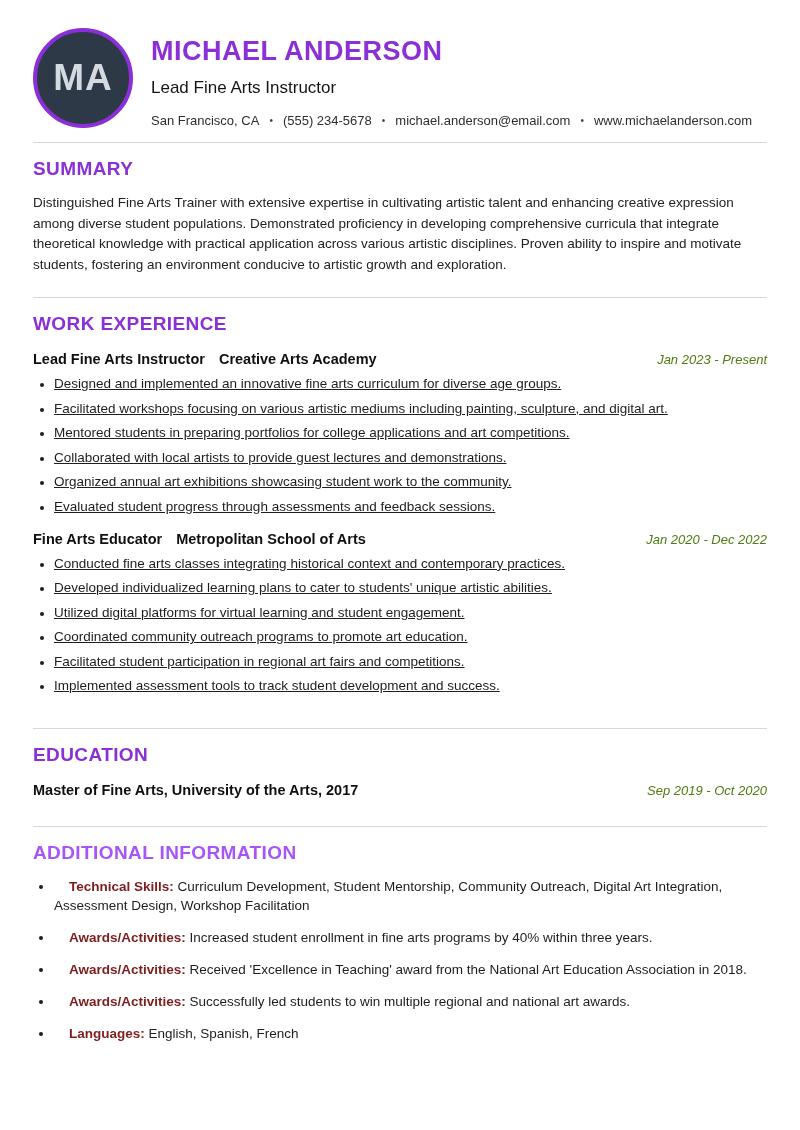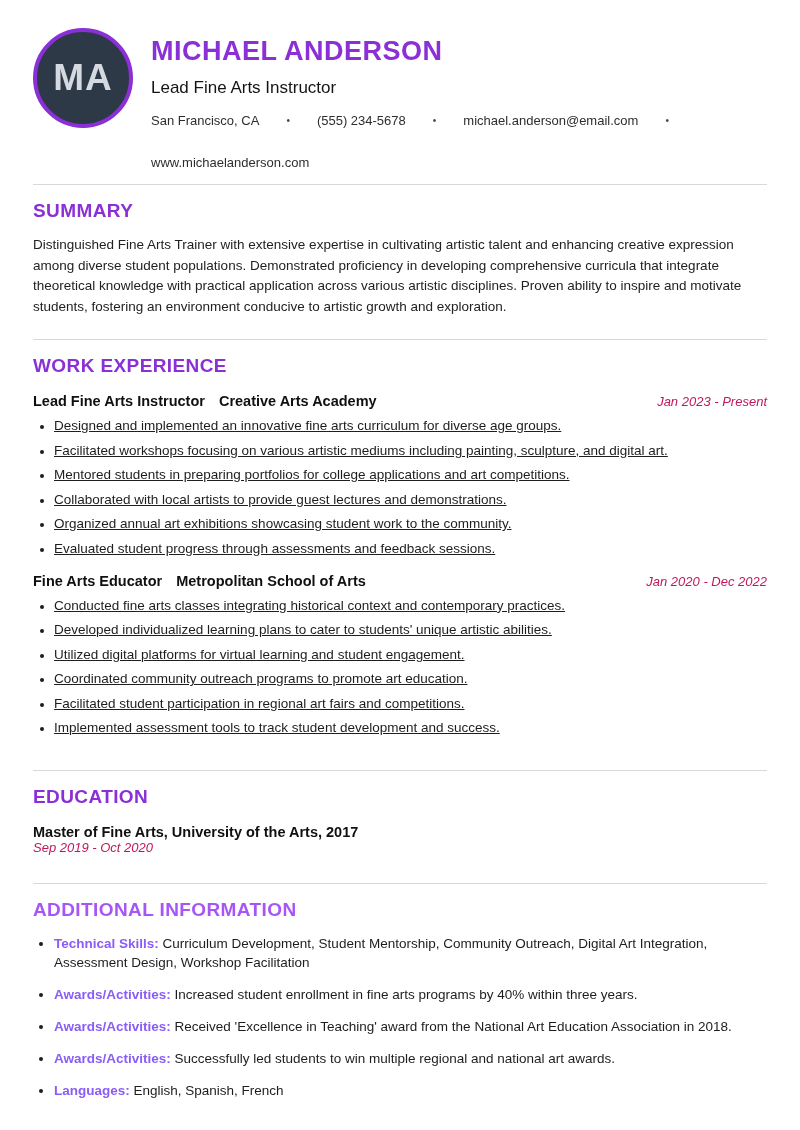--- a/index.html
+++ b/index.html
@@ -16,49 +16,49 @@
   .header { display:flex; align-items:flex-start; gap:18px; margin-bottom:4px; }
   .avatar {
     width:100px; height:100px; border-radius:50%;
     background:var(--avatar_bg); border:4px solid var(--accent);
     display:flex; align-items:center; justify-content:center; flex-shrink:0;
   }
   .avatar-initials { color:var(--avatar_text); font-size:37px; font-weight:600; letter-spacing:1px; }
   .header-text { padding-top:10px; }
   .name { color:var(--accent); font-size:27px; font-weight:800; letter-spacing:0.5px; line-height:1; margin-bottom:13px; }
   .job-title { font-size:17px; color:#141414; margin-bottom:15px; }
-  .contact { display:flex; align-items:center; gap:27px; font-size:13px; color:#2e2e2e; flex-wrap:wrap; }
+  .contact { display:flex; align-items:center; gap:10px; font-size:13px; color:#2e2e2e; flex-wrap:wrap; }
   .sep { color:#444; font-size:10px; line-height:1; }
 
   
   .rule { border:none; border-top:1px solid #d8d8d8; height:0; }
   .section-heading { font-size:19px; font-weight:700; letter-spacing:0.4px; color:var(--accent); margin:15px 0 13px 0; }
   .section-heading.light { color:var(--accent_light); }
   section.summary { margin-top:14px; }
   section.work { margin-top:22px; }
   section.education { margin-top:34px; }
   section.additional { margin-top:28px; }
 
   .summary-text { font-size:13.5px; line-height:20.5px; color:#222; max-width:730px; }
 
   .job-header { display:flex; justify-content:space-between; align-items:baseline; margin:16px 0 9px 0;gap:28px; }
   .job-titles { font-size:14.5px; font-weight:700; color:#101010; }
   .job-position { margin-right:10px; }
-  .job-dates, .edu-dates { font-style:italic; font-size:13px; font-weight:400; color:#be185d; white-space:nowrap; }
+  .job-dates, .edu-dates { font-style:italic; font-size:13px; font-weight:400; color:#4d7c0f; white-space:nowrap; }
 
   ul.bullets { list-style:disc; padding-left:21px; margin:0;text-decoration:underline; }
   ul.bullets li { font-size:13.5px; line-height:16px; margin-bottom:8.5px; color:#1d1d1d; }
   ul.bullets li::marker { color:#1d1d1d; font-size:12px; }
 
-  .edu-row { display:flex; justify-content:space-between; align-items:baseline; margin:16px 0 6px 0;flex-direction:column; }
+  .edu-row { display:flex; justify-content:space-between; align-items:baseline; margin:16px 0 6px 0; }
   .edu-degree { font-size:14.5px; font-weight:700; color:#101010; }
 
   ul.addl { list-style:disc; padding-left:21px; margin-top:4px; }
   ul.addl li { font-size:13.5px; line-height:19px; margin-bottom:13px; color:#1d1d1d; max-width:700px; }
-  ul.addl li .lbl { font-weight:700; color:#8b5cf6; }
+  ul.addl li .lbl { font-weight:700; color:#7f1d1d;margin-left:15px; }
 </style>
 </head>
 <body style="--accent: #8b2fd6; --accent_light: #a855f7; --avatar_bg: #2e3947; --avatar_text: #d5dae0;">
 
 <div class="page">
 
   <header class="header">
     <div class="avatar">
       <span class="avatar-initials">MA</span>
     </div>

